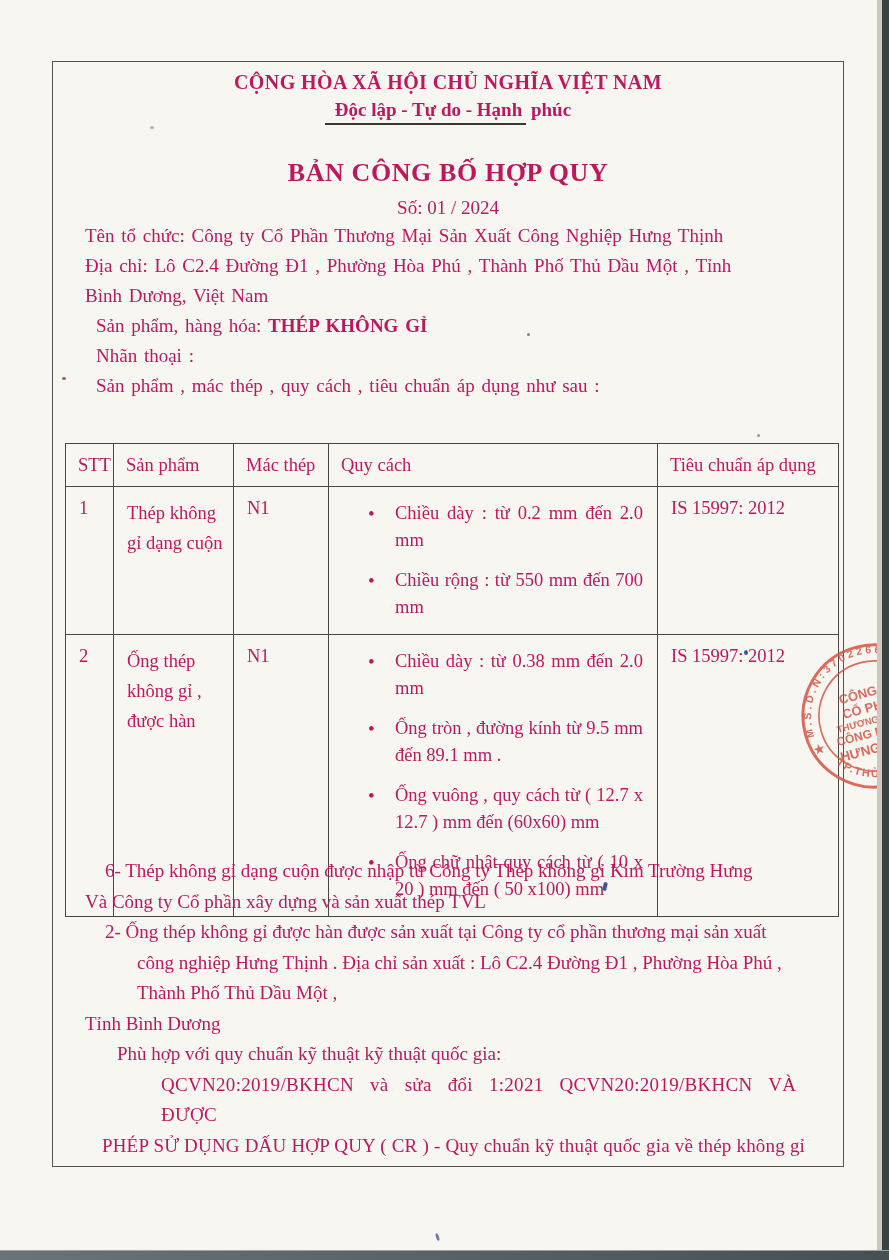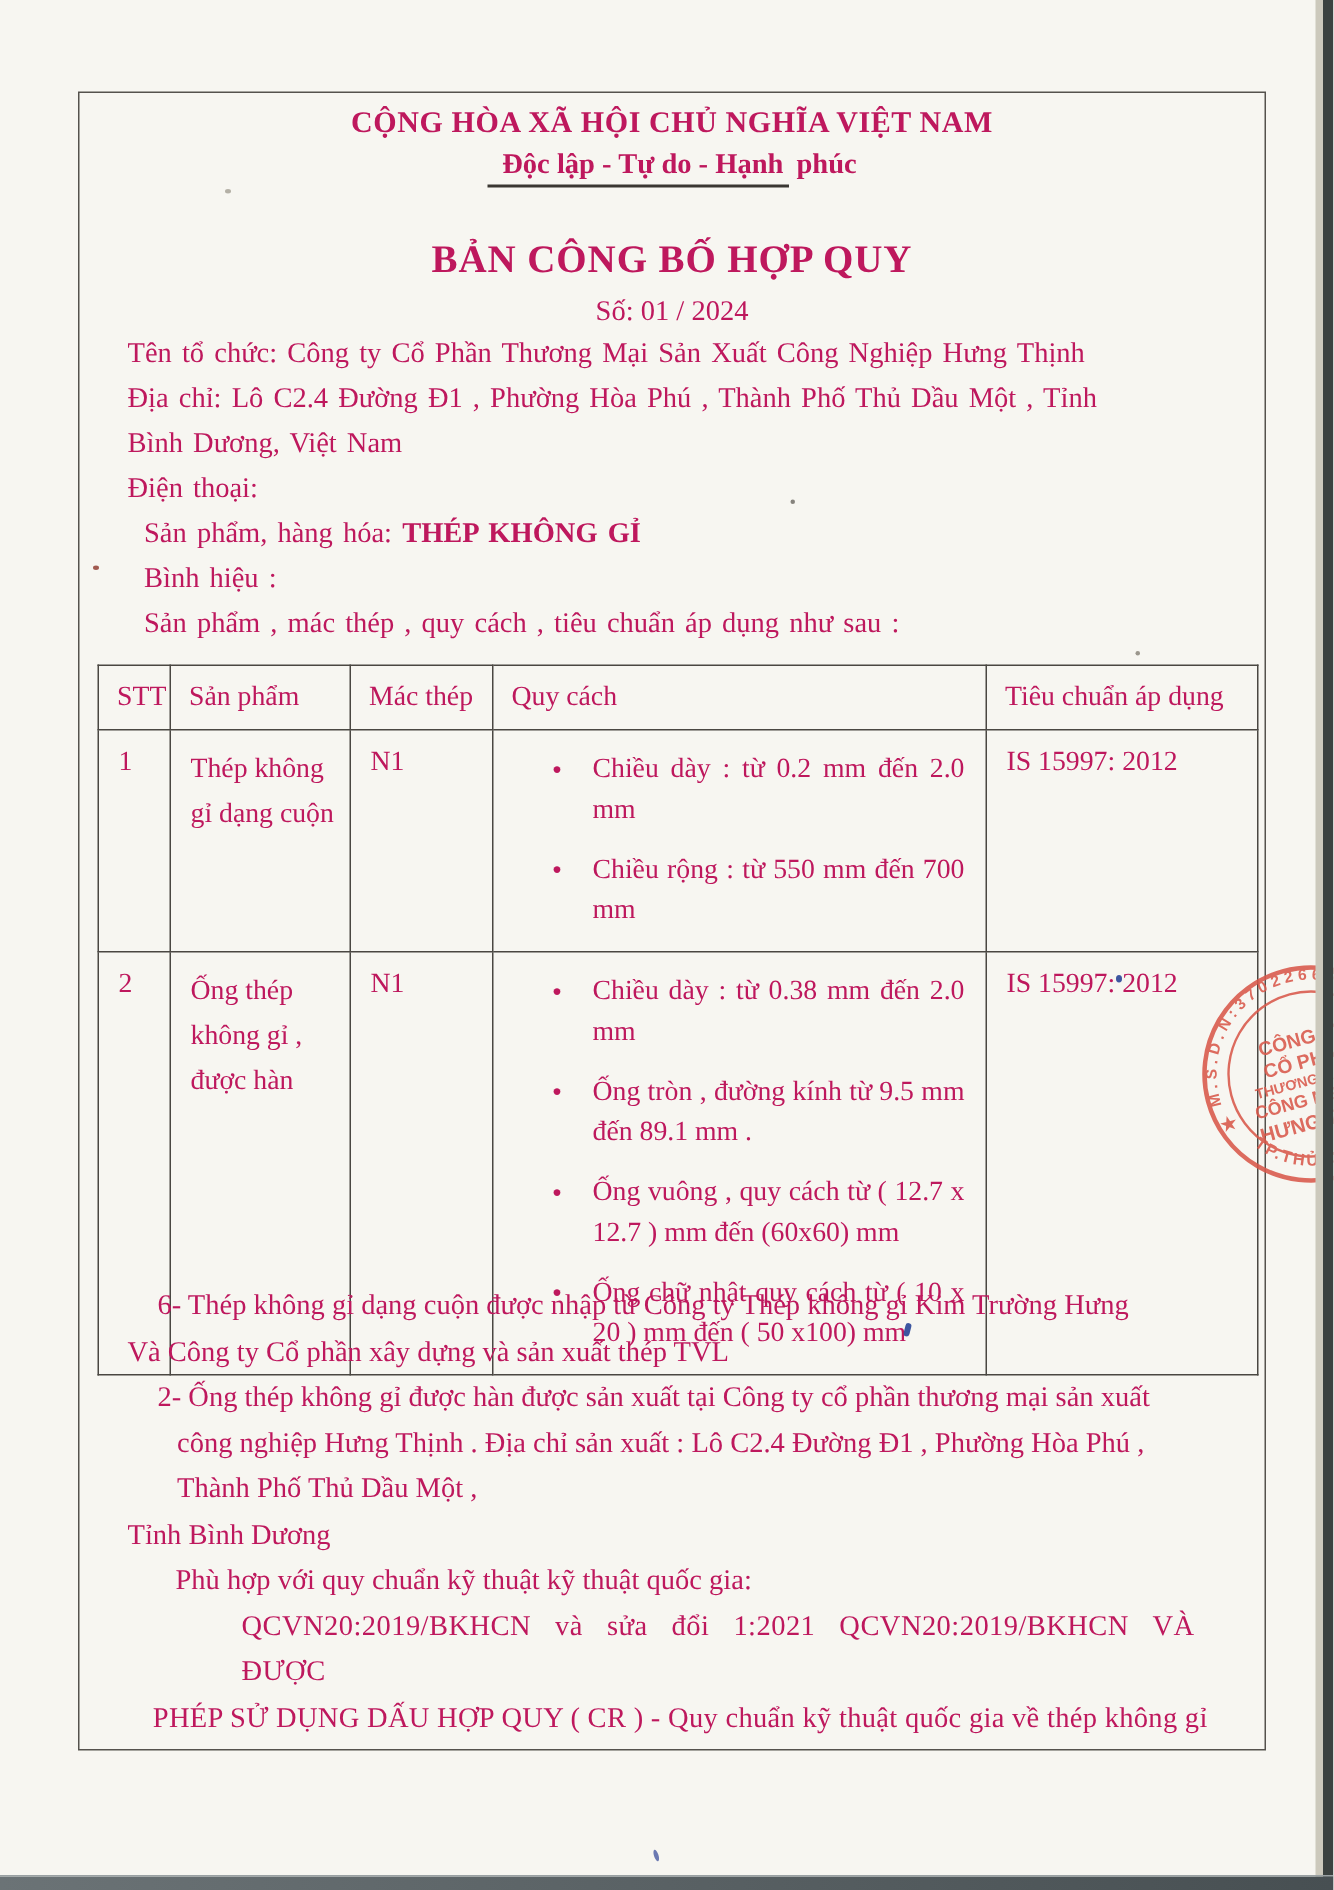--- a/index.html
+++ b/index.html
@@ -36,21 +36,21 @@
   td.qc { padding:0; }
   .qc ul { margin:0; padding:13px 10px 0 66px; list-style:none; }
   .qc li { position:relative; line-height:27px; margin-bottom:13px; text-align:justify; padding-right:4px; }
   .qc li::before { content:"•"; position:absolute; left:-27px; top:0; font-size:19px; }
   tr.r1 > td { height:92px; }
   tr.r2 > td { height:240px; }
   
   .notes-block { position:absolute; left:52px; top:856px; width:795px; font-size:19px; line-height:30.5px; }
   .n0,.n2 { padding-left:53px; }
   .n1,.n5 { padding-left:33px; }
-  .n3,.n4 { padding-left:66px; }
+  .n3,.n4 { padding-left:85px; }
   .n6,.n7 { padding-left:65px; }
   .n7 { word-spacing:11px; letter-spacing:.3px;margin-left:44px; }
   .n8 { padding-left:8px; letter-spacing:.2px;text-align:center; }
   
   .stamp { position:absolute; left:786px; top:628px; width:176px; height:180px; opacity:.88; z-index:2; }
   
   .edge-right-light { position:absolute; left:877px; top:0; width:5px; height:1260px; background:#ccc9bc; z-index:3; }
   .edge-right { position:absolute; left:882px; top:0; width:7px; height:1260px; background:#3b4240; z-index:4; }
   .edge-bottom { position:absolute; left:0; bottom:0; width:889px; height:10px;
     background:linear-gradient(90deg,#6b7376,#474f52); border-top:1.5px solid #9aa1a3; z-index:4; }
@@ -75,23 +75,22 @@
     <div class="nat-title">CỘNG HÒA XÃ HỘI CHỦ NGHĨA VIỆT NAM</div>
     <div class="motto"><span class="motto-underl">Độc lập - Tự do - Hạnh</span> <span>phúc</span></div>
     <div class="doc-title">BẢN CÔNG BỐ HỢP QUY</div>
     <div class="doc-number">Số: 01 / 2024</div>
   </div>
 
   <div class="info-block">
     <div>Tên tổ chức: Công ty Cổ Phần Thương Mại Sản Xuất Công Nghiệp Hưng Thịnh</div>
     <div>Địa chỉ: Lô C2.4 Đường Đ1 , Phường Hòa Phú , Thành Phố Thủ Dầu Một , Tỉnh</div>
     <div>Bình Dương, Việt Nam</div>
-    <div>Điện thoại:</div>
     <div class="indent"><span>Sản phẩm, hàng hóa: </span><span class="bold">THÉP KHÔNG GỈ</span></div>
-    <div class="indent">Bình hiệu :</div>
+    <div class="indent">Nhãn thoại :</div>
     <div class="indent">Sản phẩm , mác thép , quy cách , tiêu chuẩn áp dụng như sau :</div>
   </div>
 
   <table class="spec">
     <colgroup>
       <col style="width:48px">
         <col style="width:120px">
         <col style="width:95px">
         <col style="width:329px">
         <col style="width:181px">

